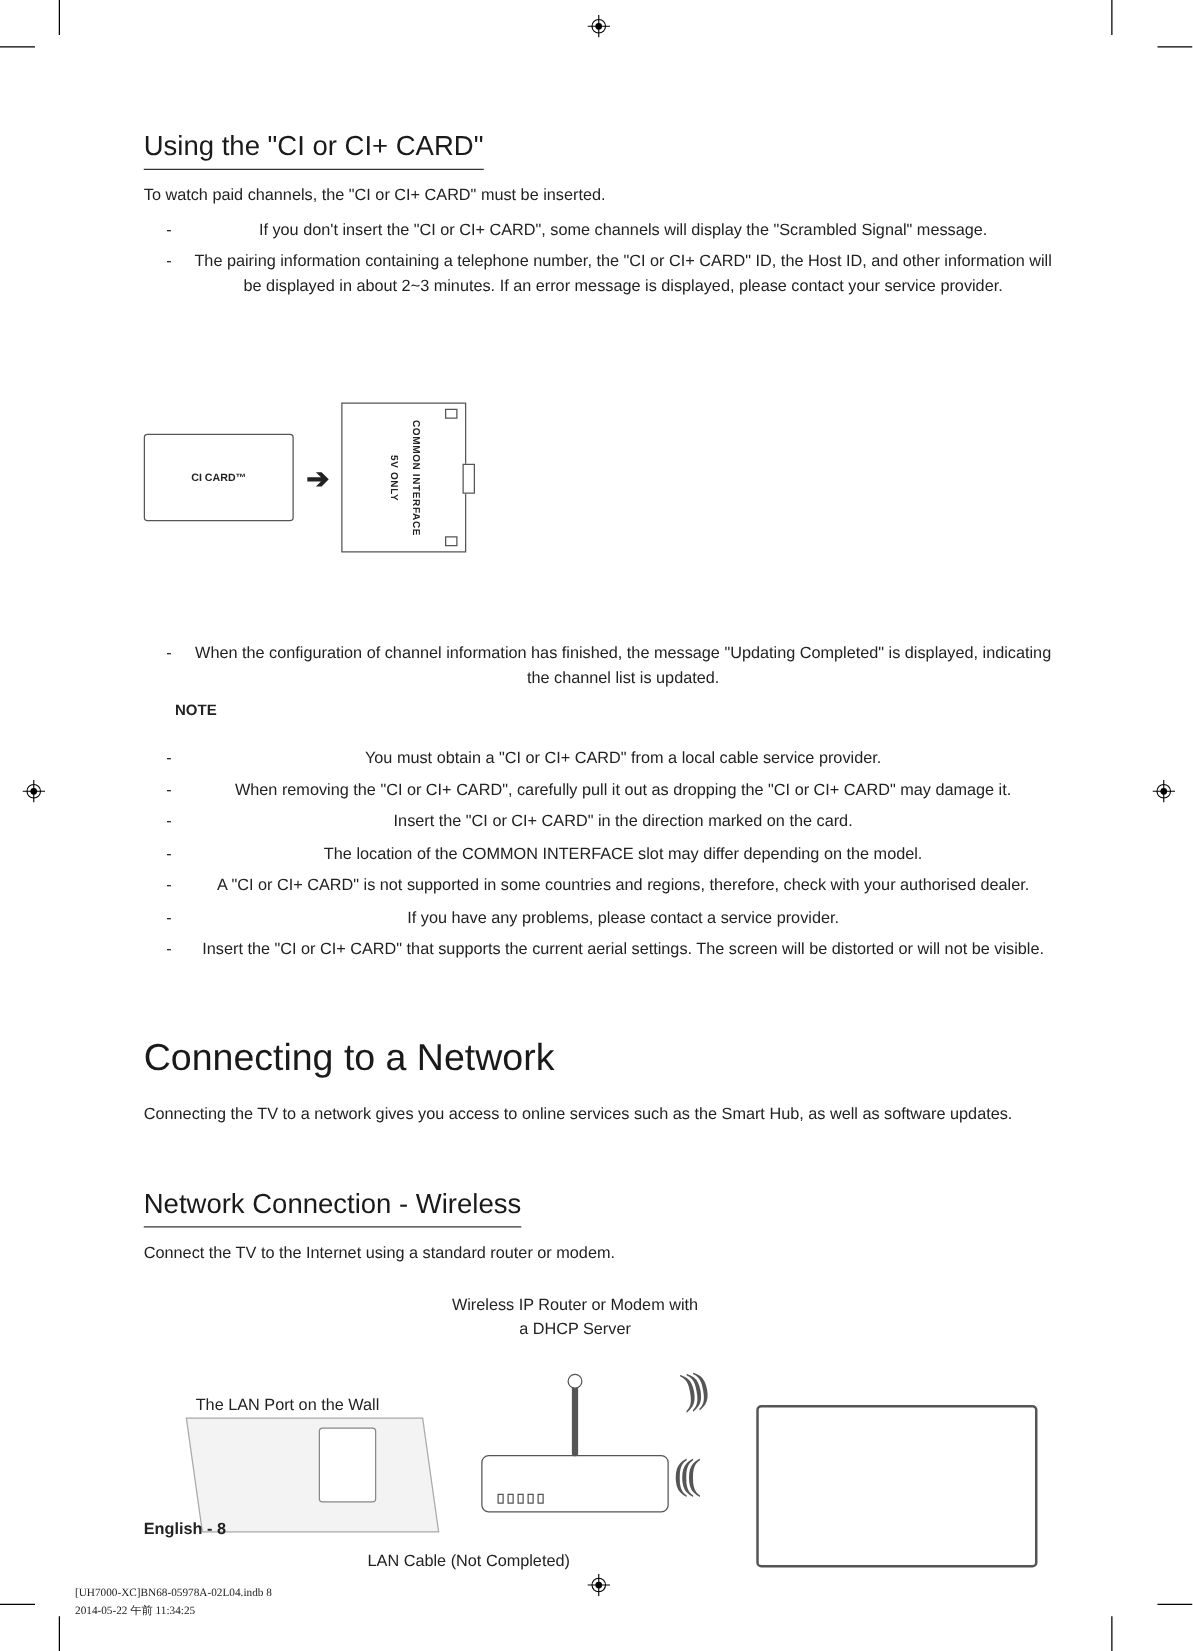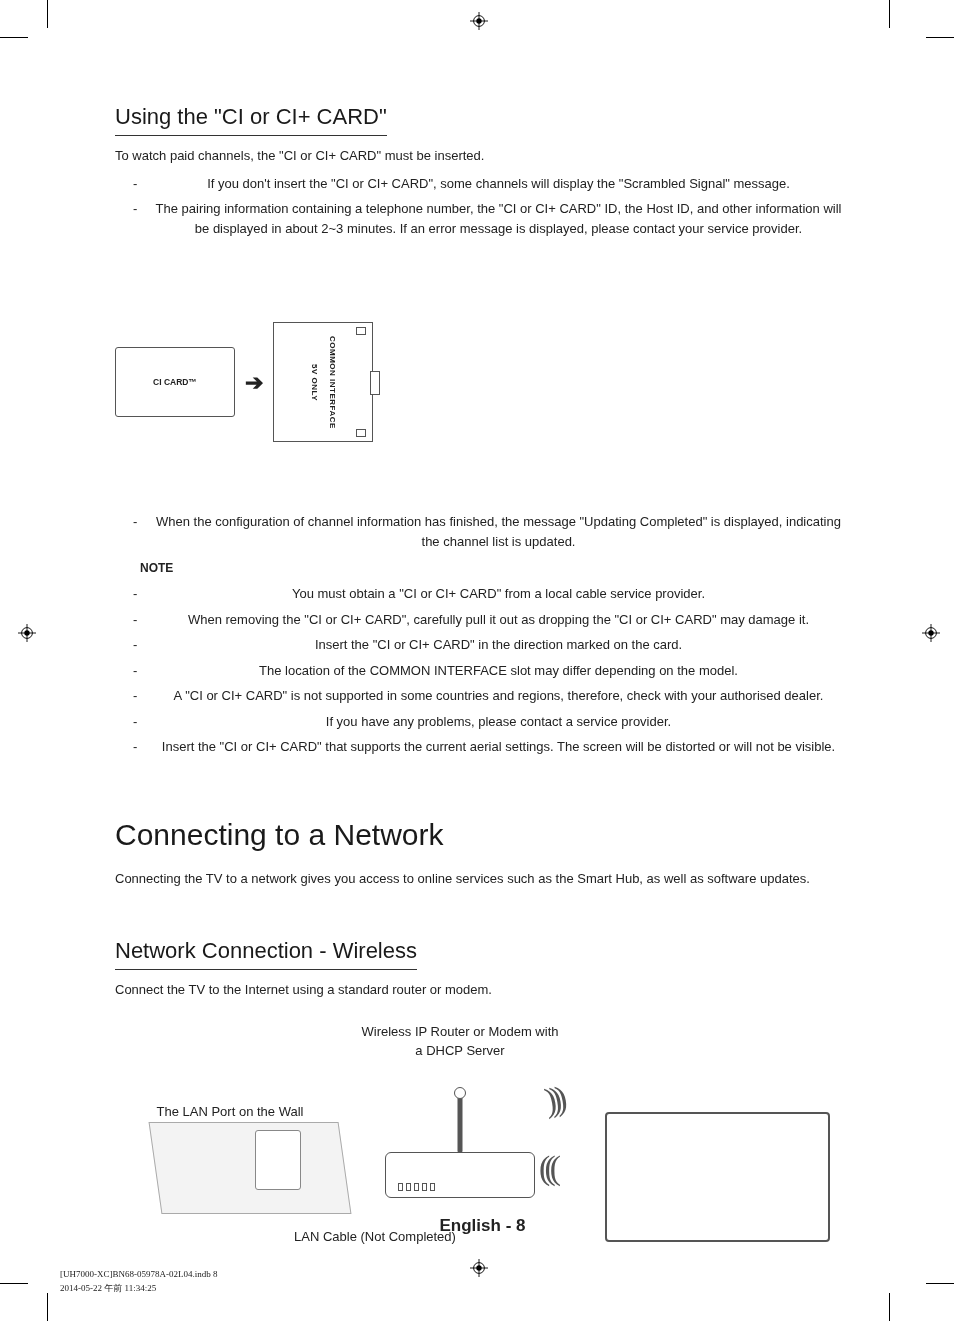--- a/index.html
+++ b/index.html
@@ -57,21 +57,21 @@
   }
   ul.dash > li::before {
     content: "-";
     position: absolute;
     left: 0;
   }
   .note-head {
     font-weight: bold;
     font-size: 12px;
     margin-top: 8px;
-    margin-bottom: 7px;
+    margin-bottom: 19px;
     padding-left: 25px;
   }
   .ci-block {
     display: flex;
     gap: 18px;
     align-items: flex-start;
     flex-direction: column;
   }
   .ci-text { flex: 1 1 auto; }
   .ci-figure {
@@ -148,21 +148,21 @@
   .router .leds span { width:5px; height:8px; border:1px solid #555; }
   .wave {
     position:absolute; font-size:34px; color:#555; letter-spacing:-6px; font-family: serif;
   }
   .tv {
     position:absolute; left:490px; top:100px; width:225px; height:130px;
     border:2px solid #555; border-radius:4px; background:#fff;
   }
   .footer-line {
     position:absolute; left:115px; right:104px; top:1213px;
-    display:flex; justify-content:center; font-size:17px; font-weight:bold;
+    display:flex; font-size:13px; font-weight:bold;
   }
   .print-footer {
     position:absolute; left:60px; right:40px; top:1268px;
     display:flex; justify-content:space-between; font-size:9px; font-family: "Times New Roman", serif; flex-direction: column;
   }
 </style>
 </head>
 <body>
 
 <div class="crop-mark crop-v" style="left:47px; top:0;"></div>

